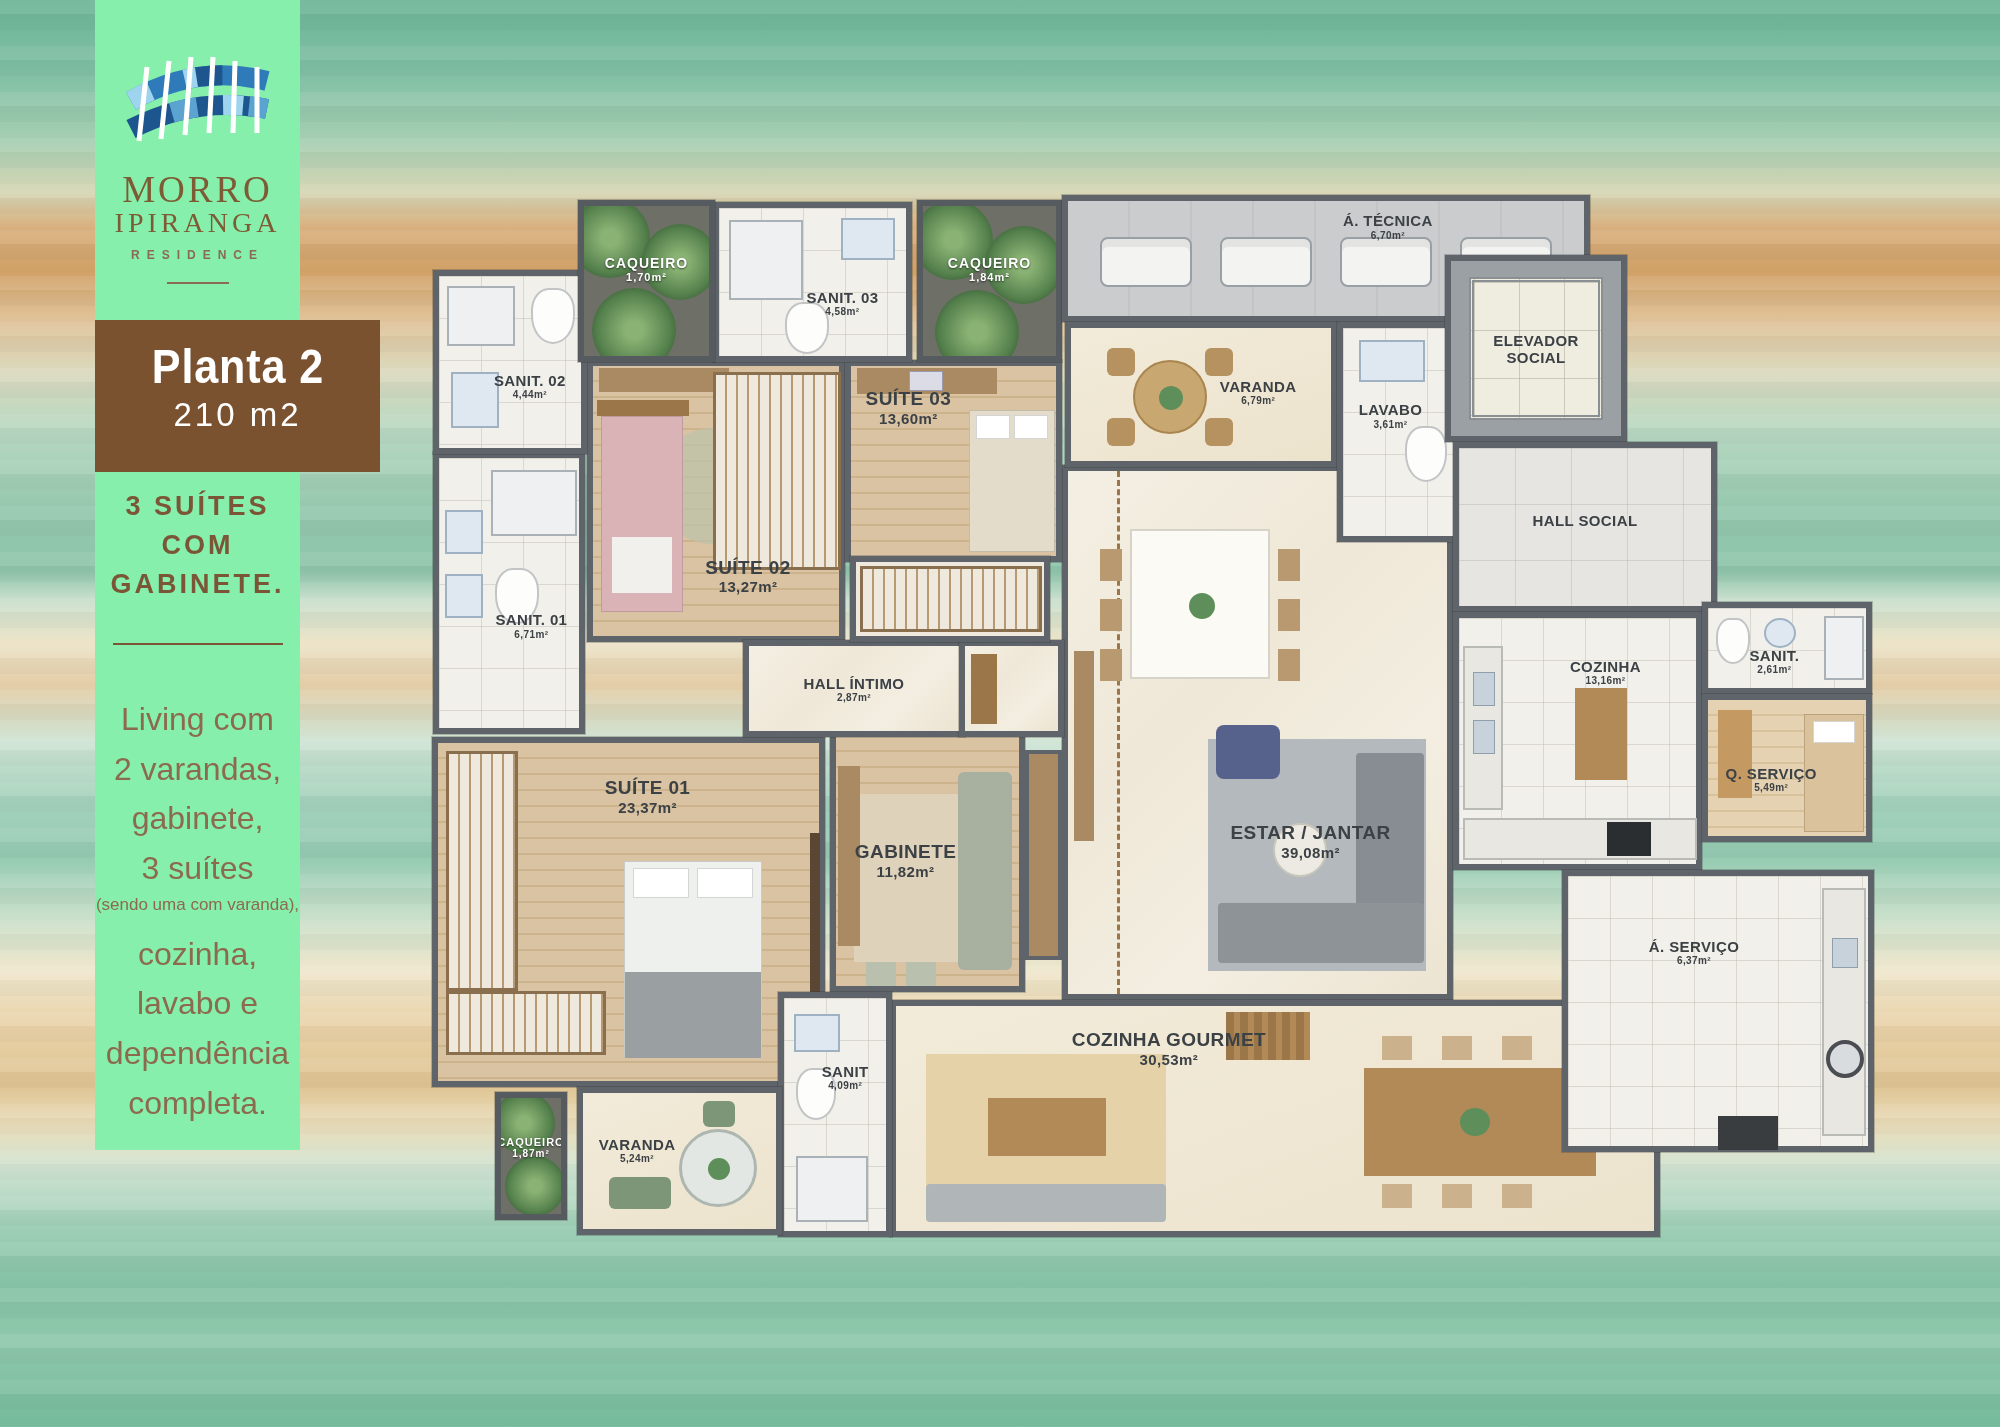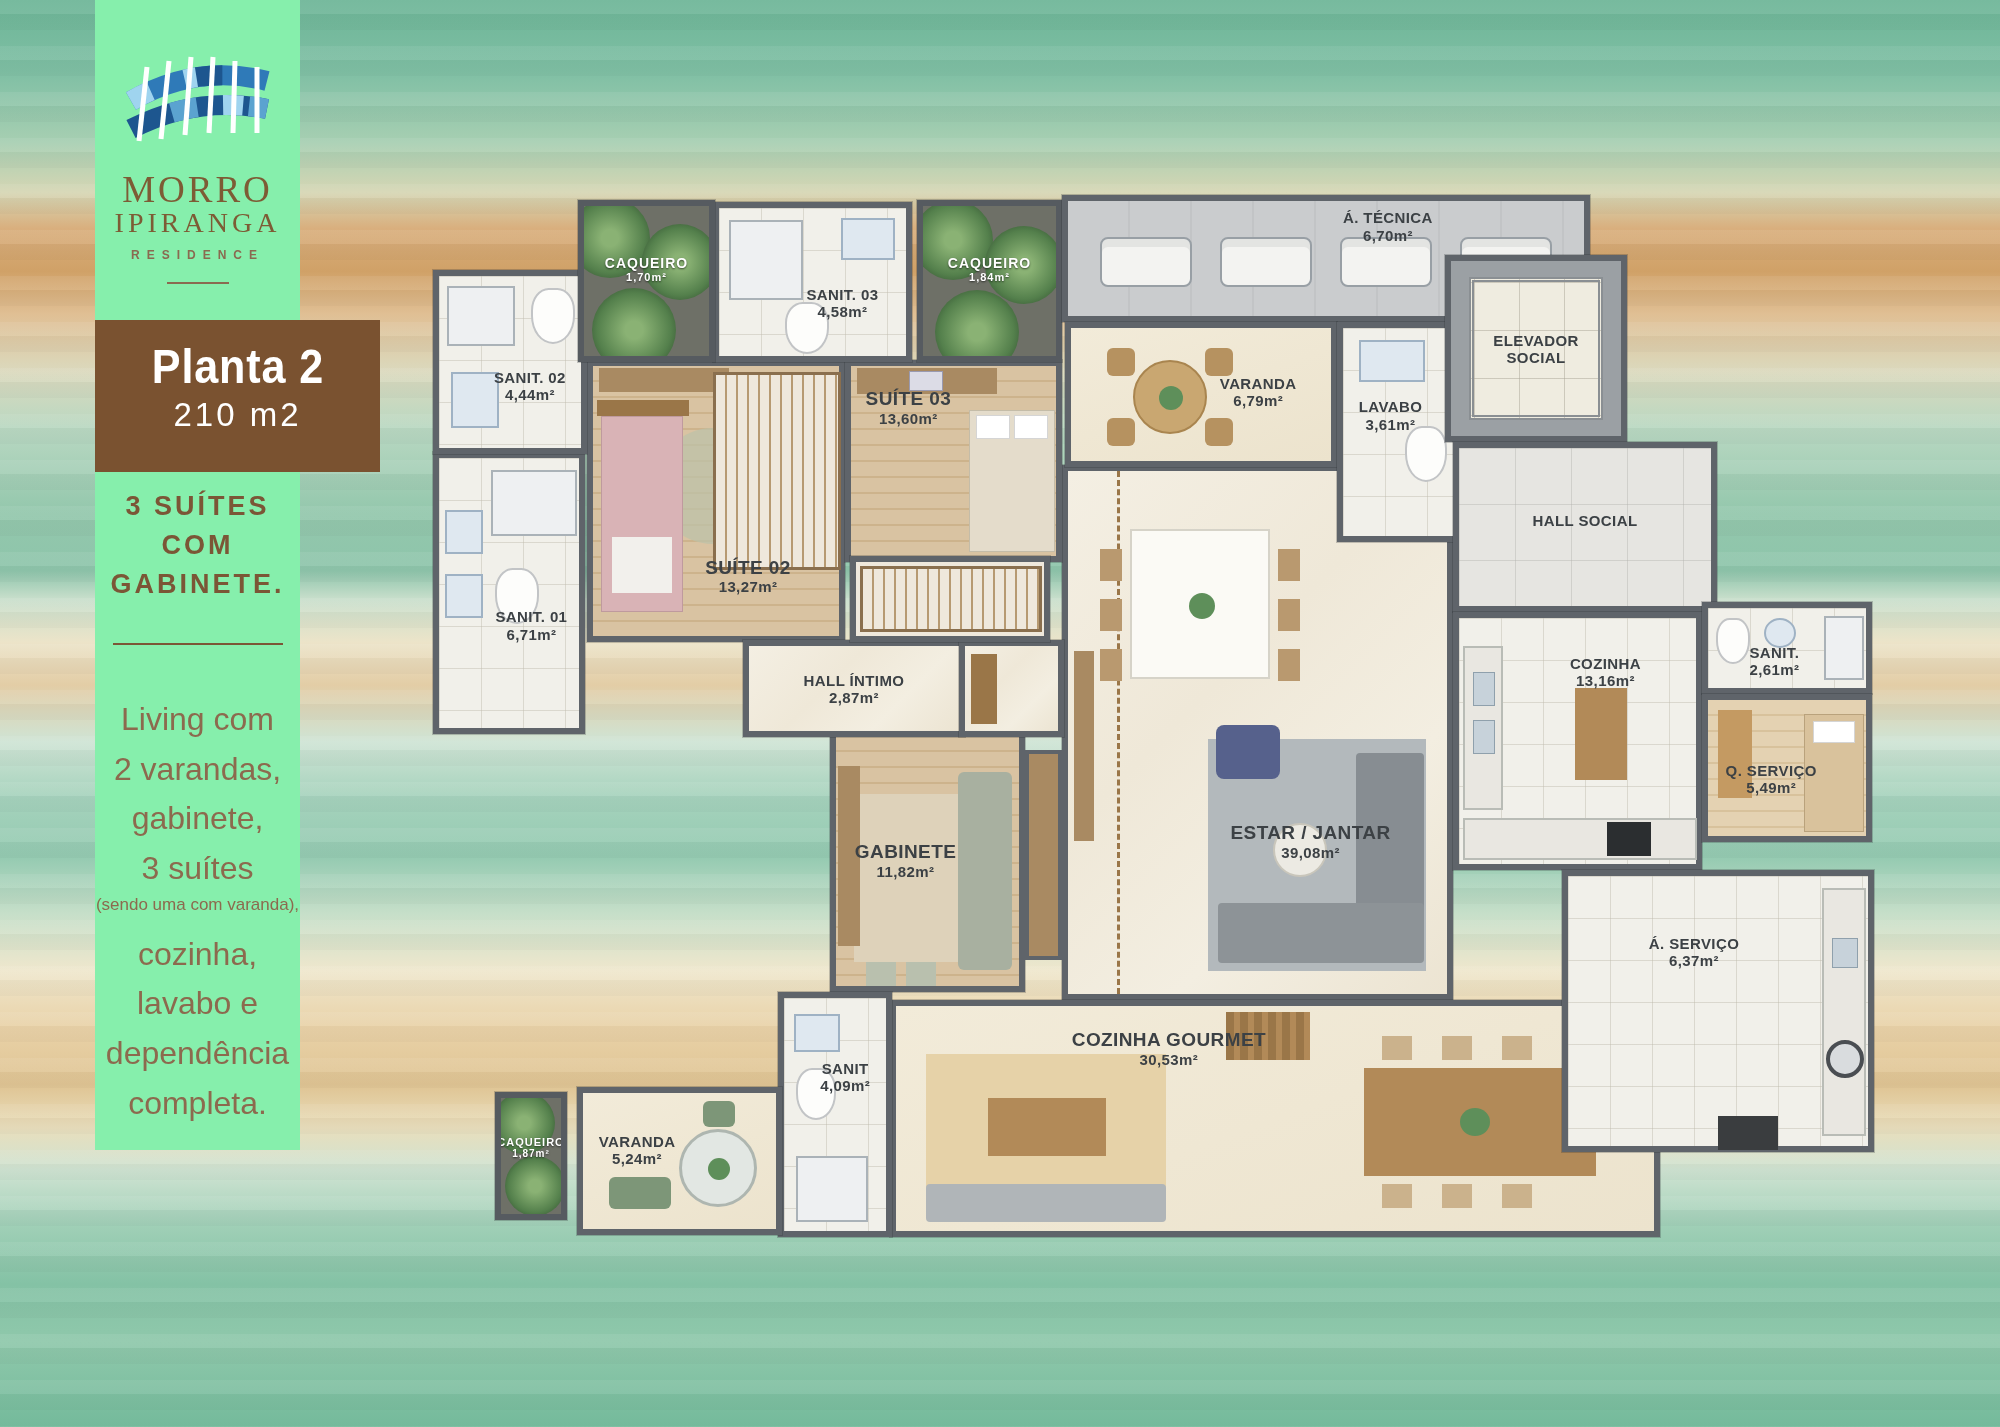--- a/index.html
+++ b/index.html
@@ -46,21 +46,21 @@
   .f-gray{background:repeating-linear-gradient(90deg,#caccce 0 60px,#c2c4c6 60px 62px),#c8cacc;}
   .f-hall{background:
      repeating-linear-gradient(90deg, rgba(175,175,170,.4) 0 1px, transparent 1px 56px),
      repeating-linear-gradient(180deg, rgba(175,175,170,.4) 0 1px, transparent 1px 56px),#e6e5e1;}
   .planter{background:#6e7067;border:6px solid #565b60;overflow:hidden;}
   .palm{position:absolute;border-radius:50%;background:radial-gradient(circle,#8ab274 15%,#54804c 62%,#44693f 75%);}
   .rlabel{position:absolute;transform:translate(-50%,-50%);text-align:center;color:#3c4145;
           font-weight:700;font-size:19px;line-height:1.15;letter-spacing:.4px;white-space:nowrap;}
   .rlabel .ar{display:block;font-size:15px;font-weight:600;}
   .rlabel-sm{font-size:15px;}
-  .rlabel-sm .ar{font-size:15px;text-align:center;}
+  .rlabel-sm .ar{font-size:10px;text-align:center;}
   .plabel{position:absolute;left:50%;top:42%;transform:translate(-50%,-50%);text-align:center;color:#fff;
           font-weight:700;font-size:14px;letter-spacing:1px;text-shadow:0 1px 2px rgba(0,0,0,.6);white-space:nowrap;}
   .plabel .ar{display:block;font-size:11px;font-weight:600;}
   .wrap{white-space:normal;}
   .fur{position:absolute;box-sizing:border-box;}
   .ward{background:repeating-linear-gradient(90deg,#efe8dc 0 9px,#b79a72 9px 11px);border:3px solid #8a6f4e;}
   .ac{position:absolute;width:88px;height:46px;background:#f3f3f1;border:2px solid #989fa5;border-radius:8px;top:36px;box-shadow:inset 0 8px 0 #e3e4e2;}
   .deco{position:absolute;box-sizing:border-box;}
 </style>
 </head>
@@ -155,20 +155,34 @@
     <div class="fur" style="left:486px;top:178px;width:30px;height:24px;background:#cbb28c;"></div>
     <div class="fur" style="left:546px;top:178px;width:30px;height:24px;background:#cbb28c;"></div>
     <div class="fur" style="left:606px;top:178px;width:30px;height:24px;background:#cbb28c;"></div>
     <div class="fur" style="left:330px;top:6px;width:84px;height:48px;background:repeating-linear-gradient(90deg,#9a7648 0 8px,#b28a58 8px 14px);"></div>
     <div class="rlabel" style="left:36%;top:19%;">
       <span>COZINHA GOURMET</span>
       <span class="ar">30,53m²</span>
     </div>
   </div>
 
+  <div class="room f-wood" style="left:2px;top:587px;width:393px;height:350px;">
+    <div class="fur ward" style="left:8px;top:8px;width:72px;height:240px;"></div>
+    <div class="fur ward" style="left:8px;top:248px;width:160px;height:64px;"></div>
+    <div class="fur" style="left:186px;top:118px;width:138px;height:196px;background:#eef0ee;border:1px solid #c8cac8;">
+      <div class="fur" style="left:8px;top:6px;width:56px;height:30px;background:#fff;border:1px solid #d5d5d5;"></div>
+      <div class="fur" style="left:72px;top:6px;width:56px;height:30px;background:#fff;border:1px solid #d5d5d5;"></div>
+      <div class="fur" style="left:0;top:110px;width:136px;height:86px;background:#9aa0a2;"></div>
+    </div>
+    <div class="fur" style="left:372px;top:90px;width:10px;height:170px;background:#5a4632;"></div>
+    <div class="rlabel" style="left:55%;top:16%;">
+      <span>SUÍTE 01</span>
+      <span class="ar">23,37m²</span>
+    </div>
+  </div>
 
   <div class="room f-wood" style="left:400px;top:580px;width:195px;height:262px;">
     <div class="fur" style="left:18px;top:58px;width:108px;height:168px;background:#ded2ba;"></div>
     <div class="fur" style="left:122px;top:36px;width:54px;height:198px;background:#a8b0a0;border-radius:6px;"></div>
     <div class="fur" style="left:2px;top:30px;width:22px;height:180px;background:#a98a62;"></div>
     <div class="fur" style="left:30px;top:226px;width:30px;height:24px;background:#b9c0ae;"></div>
     <div class="fur" style="left:70px;top:226px;width:30px;height:24px;background:#b9c0ae;"></div>
     <div class="rlabel" style="left:38%;top:50%;">
       <span>GABINETE</span>
       <span class="ar">11,82m²</span>

